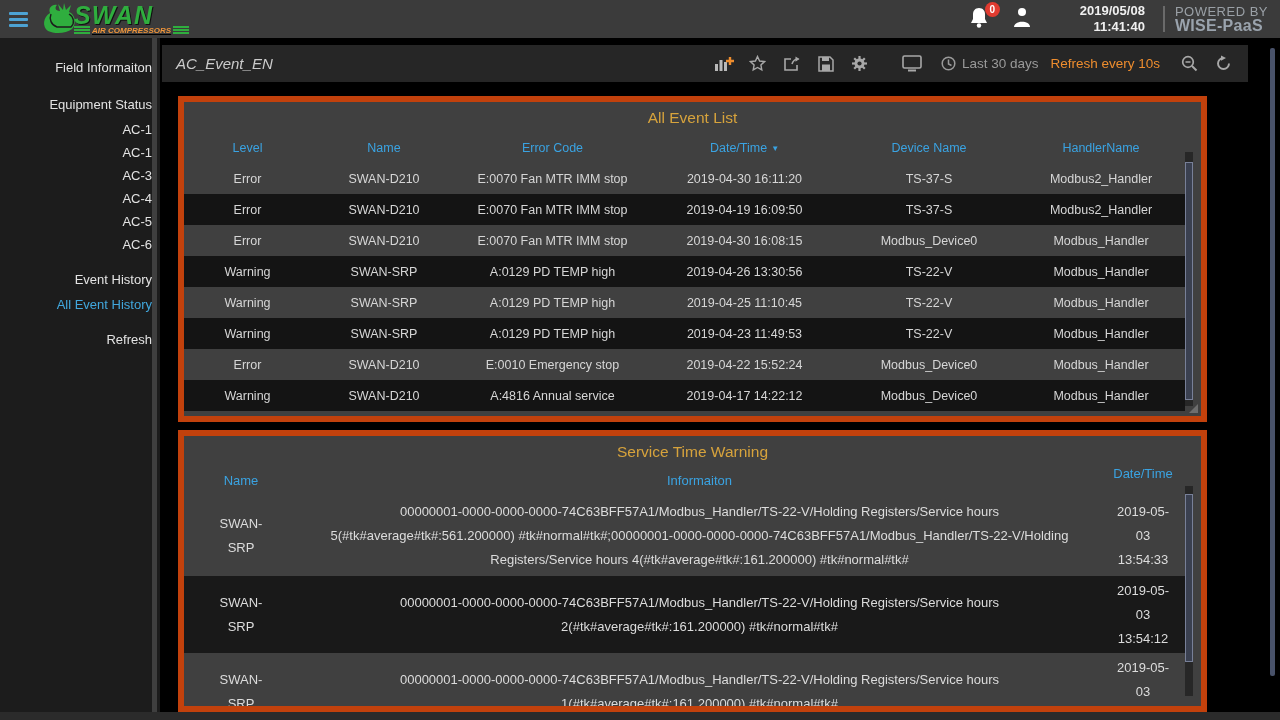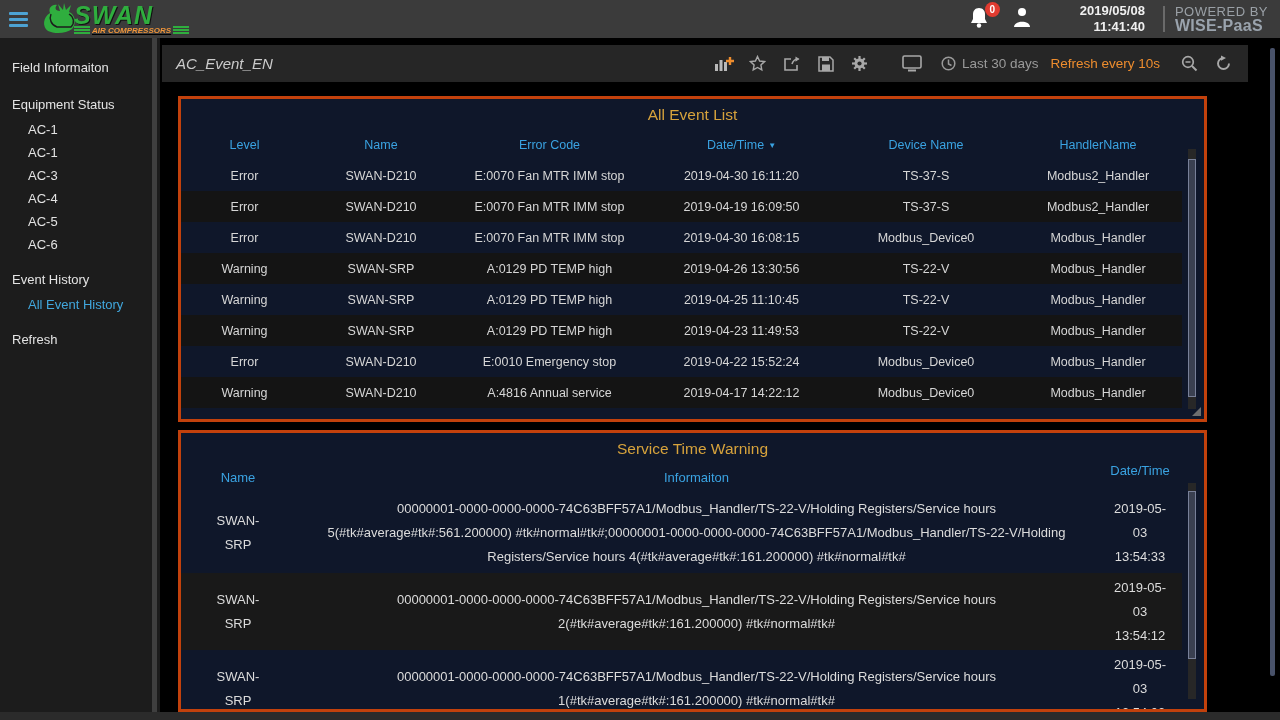--- a/index.html
+++ b/index.html
@@ -31,21 +31,21 @@
   .datetime { text-align:right; color:#f0f0f0; font-weight:bold; font-size:13px; line-height:1.25; margin-left:28px; }
   .powered { display:flex; align-items:center; gap:10px; }
   .powered .divider { width:2px; height:26px; background:#6a6a6a; }
   .powered-text { line-height:1; }
   .powered-label { color:#9aa0a6; font-size:13px; letter-spacing:.5px; }
   .powered-brand { color:#9aa3ad; font-size:16px; font-weight:bold; letter-spacing:.3px; }
 
   
   .sidebar { position:absolute; left:0; top:38px; width:160px; height:674px; background:#1c1c1c; padding-top:6px; }
   .sidebar-scrollbar { position:absolute; left:152px; top:38px; width:5px; height:674px; background:#3f3f3f; }
-  .sb-item { color:#e3e3e3; font-size:13px; padding:6px 8px 6px 12px; cursor:pointer; white-space:nowrap; }
+  .sb-item { color:#e3e3e3; font-size:13px; padding:6px 8px 6px 12px; cursor:pointer; white-space:nowrap;text-align:right; }
   .sb-item.section { margin-top:10px; }
   .sb-item.indent { padding-left:28px; padding-top:4px; padding-bottom:4px; }
   .sb-item.active { color:#41a7dd; }
 
   
   .page-scrollbar { position:absolute; left:1270px; top:48px; width:5px; height:628px; background:#49526a; border-radius:2px; }
   .bottom-strip { position:absolute; left:0; top:712px; width:1280px; height:8px; background:#2b2b2b; }
 
   
   .dash-header { position:absolute; left:162px; top:45px; width:1086px; height:37px; background:#262626;
@@ -54,21 +54,21 @@
   .dash-tools { margin-left:auto; display:flex; align-items:center; gap:4px; }
   .tool-btn { width:30px; height:28px; display:flex; align-items:center; justify-content:center;
               cursor:pointer; border-radius:2px; }
   .tool-btn svg { display:block; }
   .tool-sep { width:14px; }
   .time-group { display:flex; align-items:center; gap:6px; padding:0 10px; cursor:pointer; }
   .time-range { color:#9a9a9a; font-size:13.5px; }
   .refresh-rate { color:#ee8d2e; font-size:13.5px; margin-left:6px; }
 
   
-  .panel { position:absolute; background:#0f172a; border:3px solid #c2410c; overflow:hidden; }
+  .panel { position:absolute; background:#404040; border:6px solid #c2410c; overflow:hidden; }
   .panel-title { text-align:center; color:#d7a33c; font-size:15.5px; padding-top:7px; }
   #event-panel { left:178px; top:96px; width:1029px; height:326px; }
   #service-panel { left:178px; top:430px; width:1029px; height:282px; }
 
   
   .etable { margin-top:6px; width:1001px; }
   .erow { display:grid; grid-template-columns:127px 146px 191px 193px 176px 1fr; align-items:center; }
   .erow .th { color:#3aa3e2; font-size:12.5px; text-align:center; padding:8px 2px; cursor:pointer; }
   .sort-arrow { font-size:8px; margin-left:4px; color:#3aa3e2; vertical-align:middle; }
   .erow.data { height:31px; }

